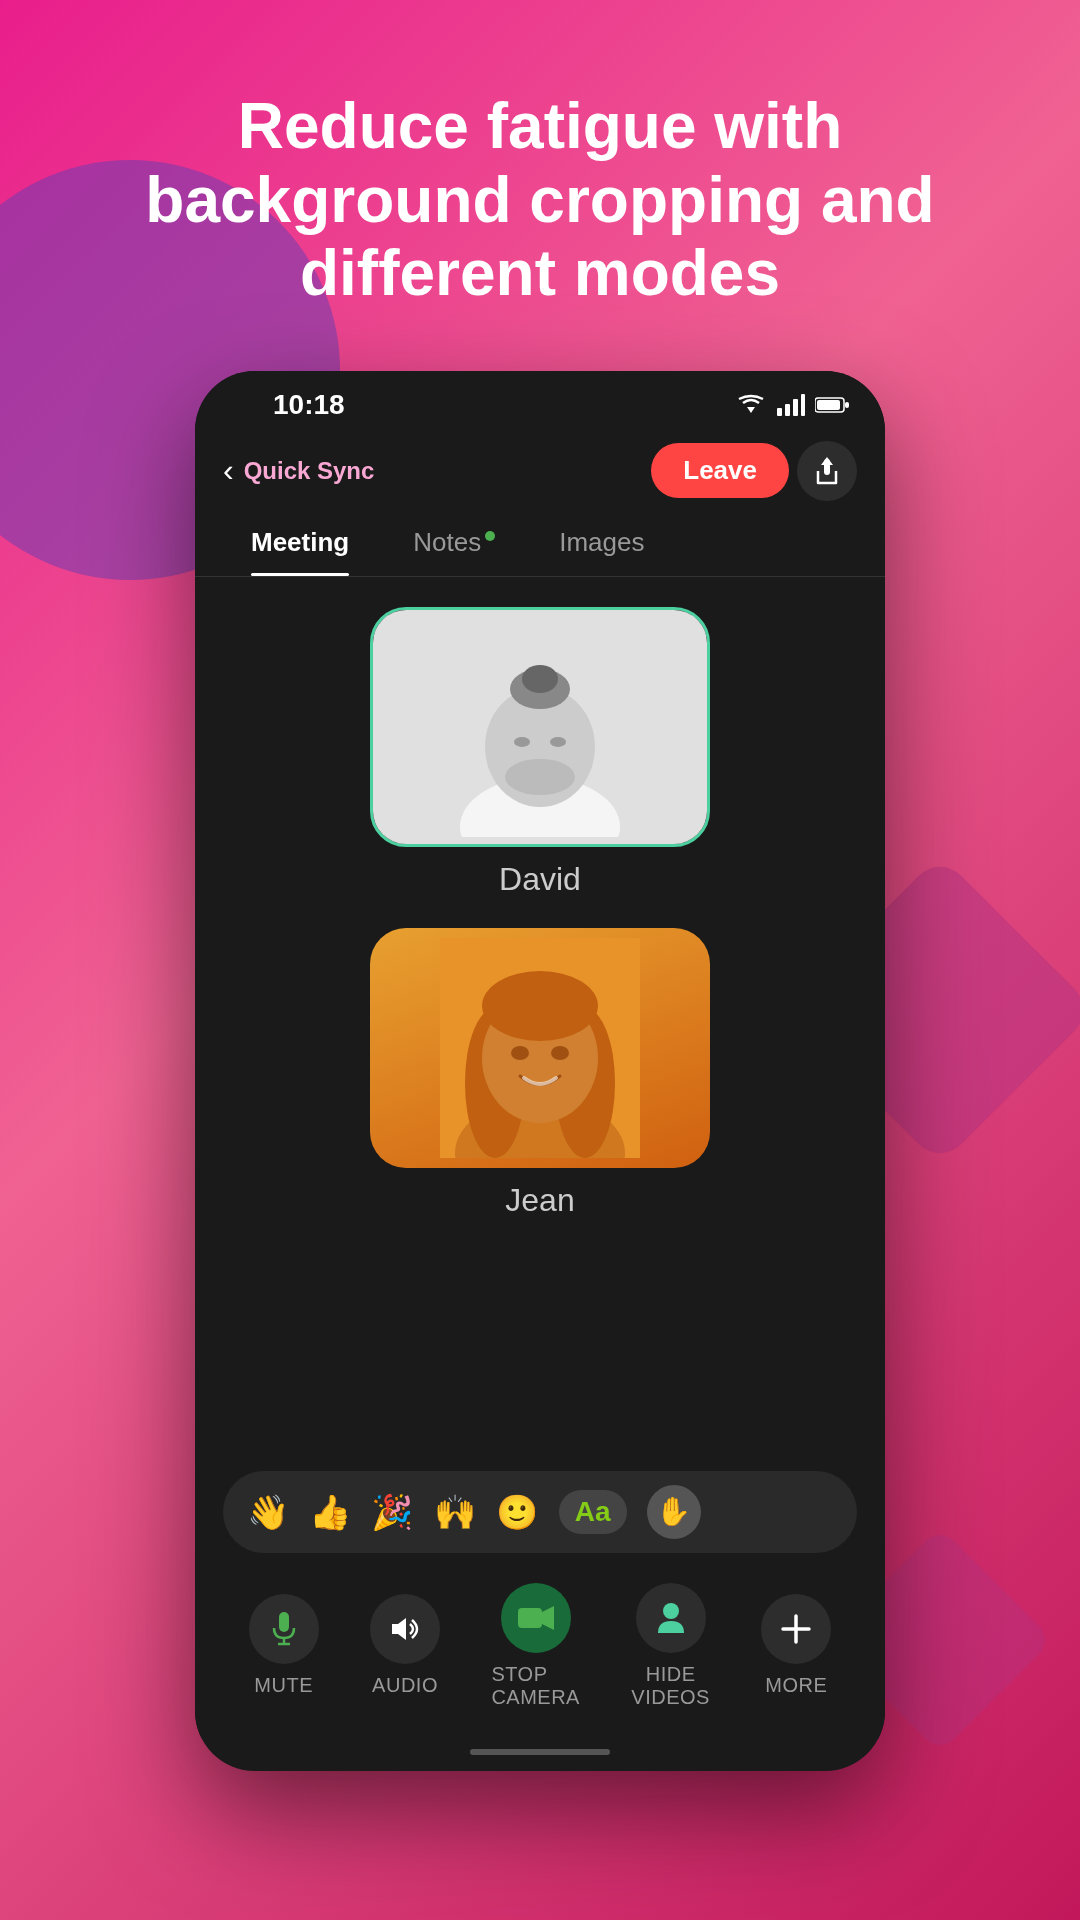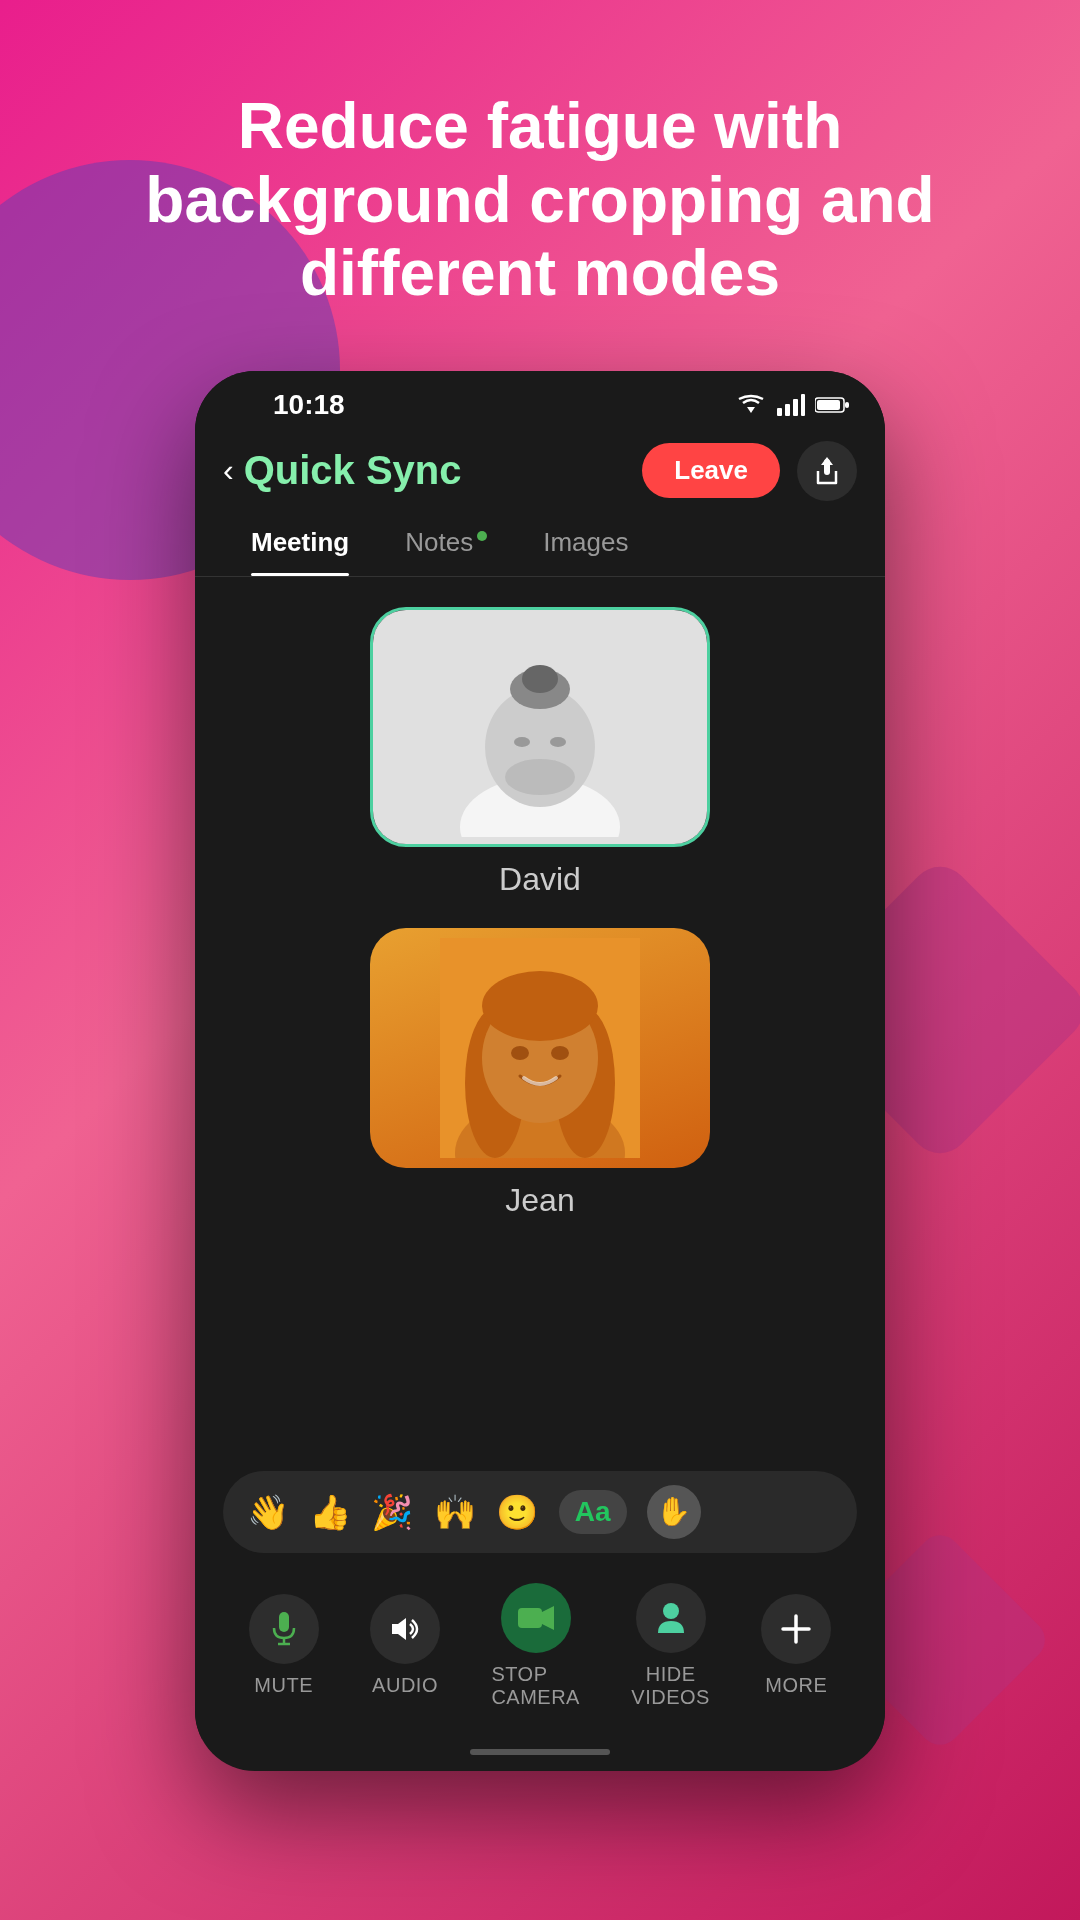--- a/index.html
+++ b/index.html
@@ -104,28 +104,28 @@
     .header-left {
       display: flex;
       align-items: center;
       gap: 10px;
     }
     .back-chevron {
       color: #fff;
       font-size: 32px;
     }
     .meeting-title {
-      color: #86efac;
-      font-size: 40px;
+      color: #f9a8d4;
+      font-size: 24px;
       font-weight: 700;
     }
     .header-right {
       display: flex;
       align-items: center;
-      gap: 17px;
+      gap: 8px;
     }
     .leave-btn {
       background: #f44;
       color: #fff;
       border: none;
       border-radius: 50px;
       padding: 12px 32px;
       font-size: 26px;
       font-weight: 700;
       cursor: pointer;
@@ -141,21 +141,21 @@
       justify-content: center;
       cursor: pointer;
     }
 
     
     .tabs {
       display: flex;
       padding: 0 28px;
       background: #1a1a1a;
       border-bottom: 1px solid #333;
-      gap: 0;
+      gap: 8px;
     }
     .tab {
       padding: 18px 28px;
       color: #999;
       font-size: 26px;
       cursor: pointer;
       position: relative;
     }
     .tab.active {
       color: #fff;
@@ -243,21 +243,21 @@
       margin: 10px 28px;
     }
     .emoji-item {
       font-size: 34px;
       cursor: pointer;
     }
     .emoji-Aa {
       background: #444;
       border-radius: 30px;
       padding: 6px 16px;
-      color: #22c55e;
+      color: #84cc16;
       font-size: 28px;
       font-weight: 600;
       cursor: pointer;
     }
     .emoji-hand {
       background: #555;
       border-radius: 50%;
       width: 54px;
       height: 54px;
       display: flex;

